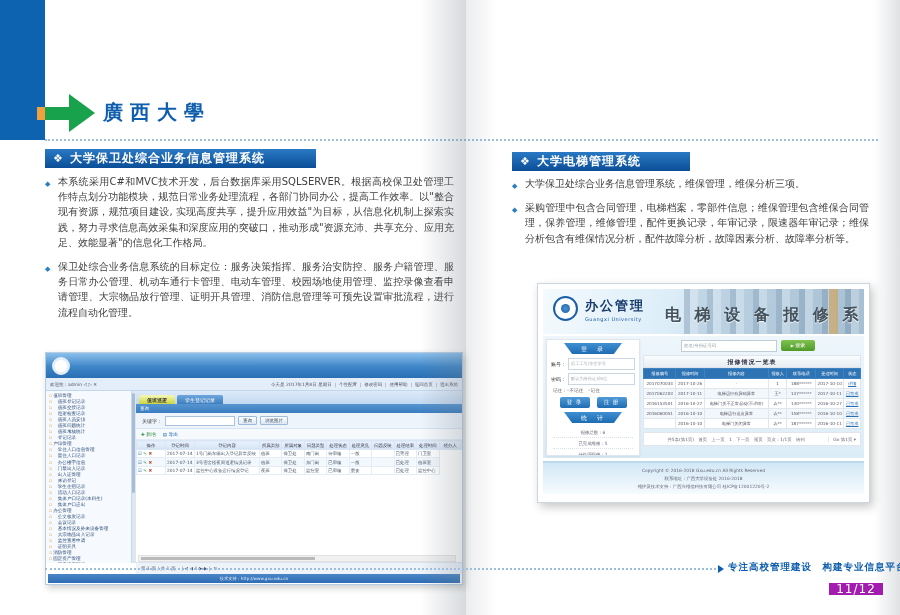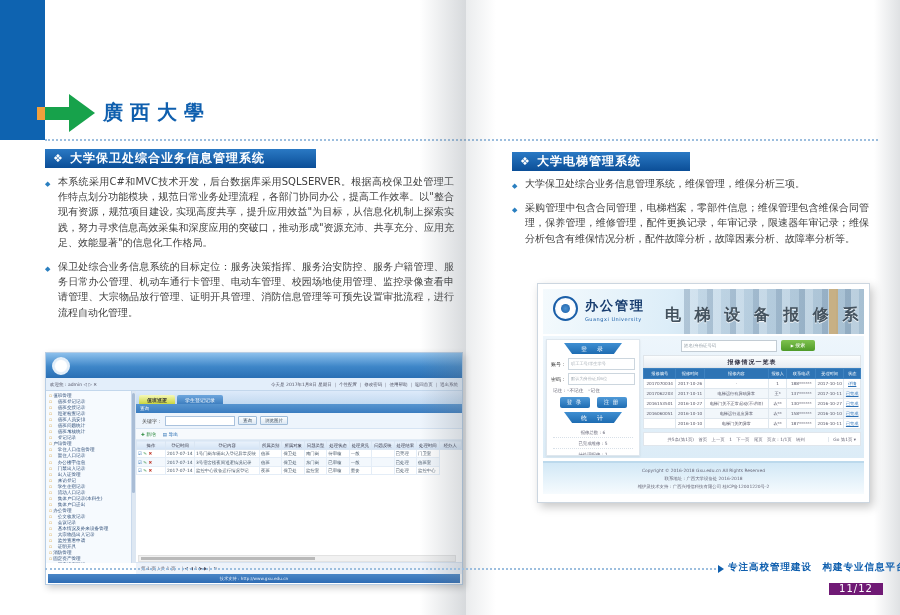--- a/index.html
+++ b/index.html
@@ -18,22 +18,22 @@
   .hdr-head{position:absolute;left:69px;top:94px;width:0;height:0;
         border-left:26px solid #17a24b;border-top:19px solid transparent;border-bottom:19px solid transparent;}
   .page-title{position:absolute;left:103px;top:99px;font-size:20px;font-weight:600;
         color:#0f5fae;letter-spacing:7px;}
   .dotted-top{position:absolute;left:45px;top:139px;width:833px;border-top:2px dotted #9cbede;}
   .dotted-bottom{position:absolute;left:45px;top:568px;width:671px;border-top:2px dotted #9cbede;}
   .tag-arrow{position:absolute;left:718px;top:565px;width:0;height:0;
         border-left:6px solid #0f5fae;border-top:4px solid transparent;border-bottom:4px solid transparent;}
   .tagline{position:absolute;left:728px;top:561px;font-size:9.5px;font-weight:600;
         color:#0f5fae;letter-spacing:1px;white-space:nowrap;}
-  .pagenum{position:absolute;left:829px;top:583px;width:54px;height:12px;background:#701a75;
-        color:#fff;font-size:10px;line-height:12px;text-align:center;letter-spacing:1px;}
+  .pagenum{position:absolute;left:829px;top:583px;width:54px;height:12px;background:#a21caf;
+        color:#fff;font-size:12px;line-height:12px;text-align:center;letter-spacing:1px;}
   
   .sec-head{position:absolute;height:19px;background:linear-gradient(#2a79c4,#0b4e97);
         color:#fff;font-size:12px;font-weight:bold;letter-spacing:1px;
         display:flex;align-items:center;gap:6px;padding-left:8px;box-sizing:border-box;}
   .sec-head .dia{font-size:11px;color:#fff;}
   .sh-left{left:45px;top:149px;width:271px;}
   .sh-right{left:512px;top:152px;width:178px;}
   ul.blts{position:absolute;margin:0;padding:0;list-style:none;}
   .blts-left{left:45px;top:174px;width:409px;}
   .blts-right{left:512px;top:176px;width:357px;}

